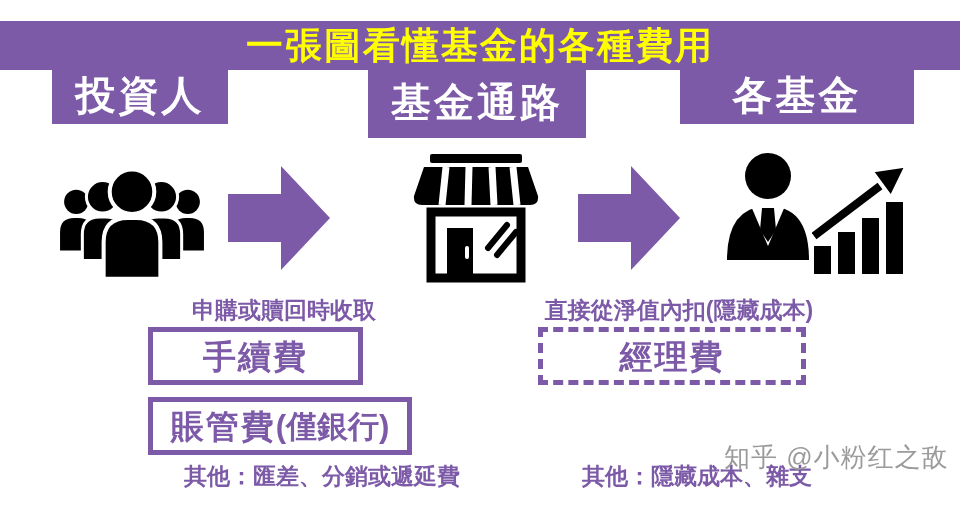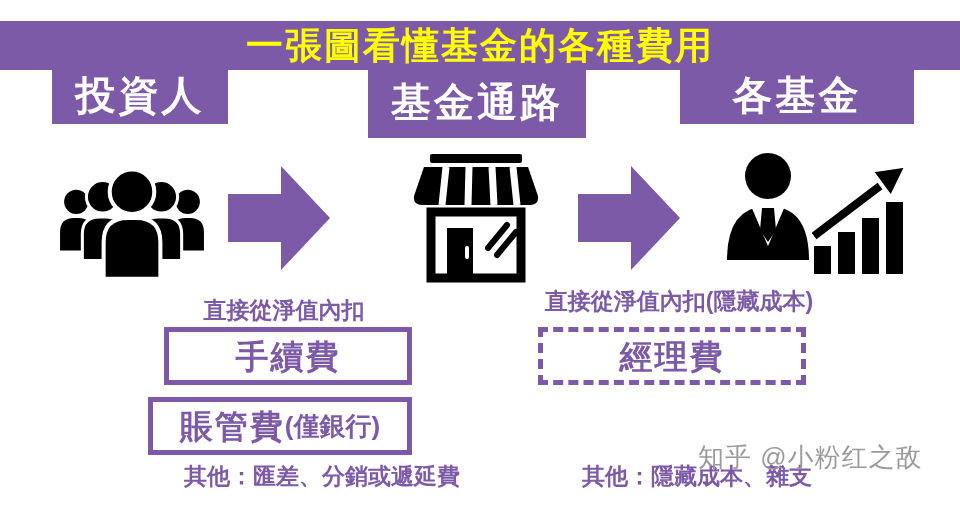--- a/index.html
+++ b/index.html
@@ -28,21 +28,21 @@
   }
   .caption{
     color:var(--purple);font-weight:bold;font-size:23px;text-align:center;white-space:nowrap;
   }
   .fee-box{
     border:5px solid var(--purple);background:#fff;color:var(--purple);
     font-weight:bold;font-size:33px;display:flex;align-items:center;justify-content:center;
     letter-spacing:2px;line-height:1;
   }
   .fee-box.dashed{border-style:dashed;}
-  .fee-note{font-size:26px;letter-spacing:0;}
+  .fee-note{font-size:31px;letter-spacing:0;}
   .footnote{
     color:var(--purple);font-weight:bold;font-size:23px;text-align:right;white-space:nowrap;
   }
   .watermark{
     color:var(--watermark-gray);font-size:26px;letter-spacing:1px;z-index:9;white-space:nowrap;
   }
   svg{display:block;}
 </style>
 </head>
 <body>
@@ -126,33 +126,33 @@
         <rect x="26" y="66" width="17" height="42"></rect>
         <rect x="50" y="52" width="17" height="56"></rect>
         <rect x="74" y="36" width="17" height="72"></rect>
       </g>
       <path d="M2,70 L68,20" stroke="#fff" stroke-width="15" fill="none"></path>
       <path d="M2,70 L68,20" stroke="#000" stroke-width="8" fill="none"></path>
       <polygon points="94,0 79,31 60,5" fill="#000" stroke="#fff" stroke-width="3"></polygon>
     </svg>
   </div>
 
-  <div class="abs caption" style="left:128px;top:295px;width:312px">直接從淨值內扣</div>
-  <div class="abs caption" style="left:518px;top:286px;width:322px">直接從淨值內扣(隱藏成本)</div>
+  <div class="abs caption" style="left:128px;top:295px;width:312px">申購或贖回時收取</div>
+  <div class="abs caption" style="left:518px;top:295px;width:322px">直接從淨值內扣(隱藏成本)</div>
 
-  <div class="abs fee-box" style="left:164px;top:327px;width:248px;height:58px">
+  <div class="abs fee-box" style="left:148px;top:327px;width:215px;height:58px">
     <span>手續費</span>
   </div>
   <div class="abs fee-box" style="left:148px;top:397px;width:264px;height:58px">
     <span>賬管費</span>
       <span class="fee-note">(僅銀行)</span>
   </div>
 
   <div class="abs fee-box dashed" style="left:538px;top:327px;width:268px;height:58px">
     <span>經理費</span>
   </div>
 
   <div class="abs footnote" style="left:100px;top:461px;width:360px">其他：匯差、分銷或遞延費</div>
   <div class="abs footnote" style="left:512px;top:461px;width:300px">其他：隱藏成本、雜支</div>
 
-  <div class="abs watermark" style="left:698px;top:440px">知乎 @小粉红之敌</div>
+  <div class="abs watermark" style="left:724px;top:440px">知乎 @小粉红之敌</div>
 
 </div>
 
 </body></html>

